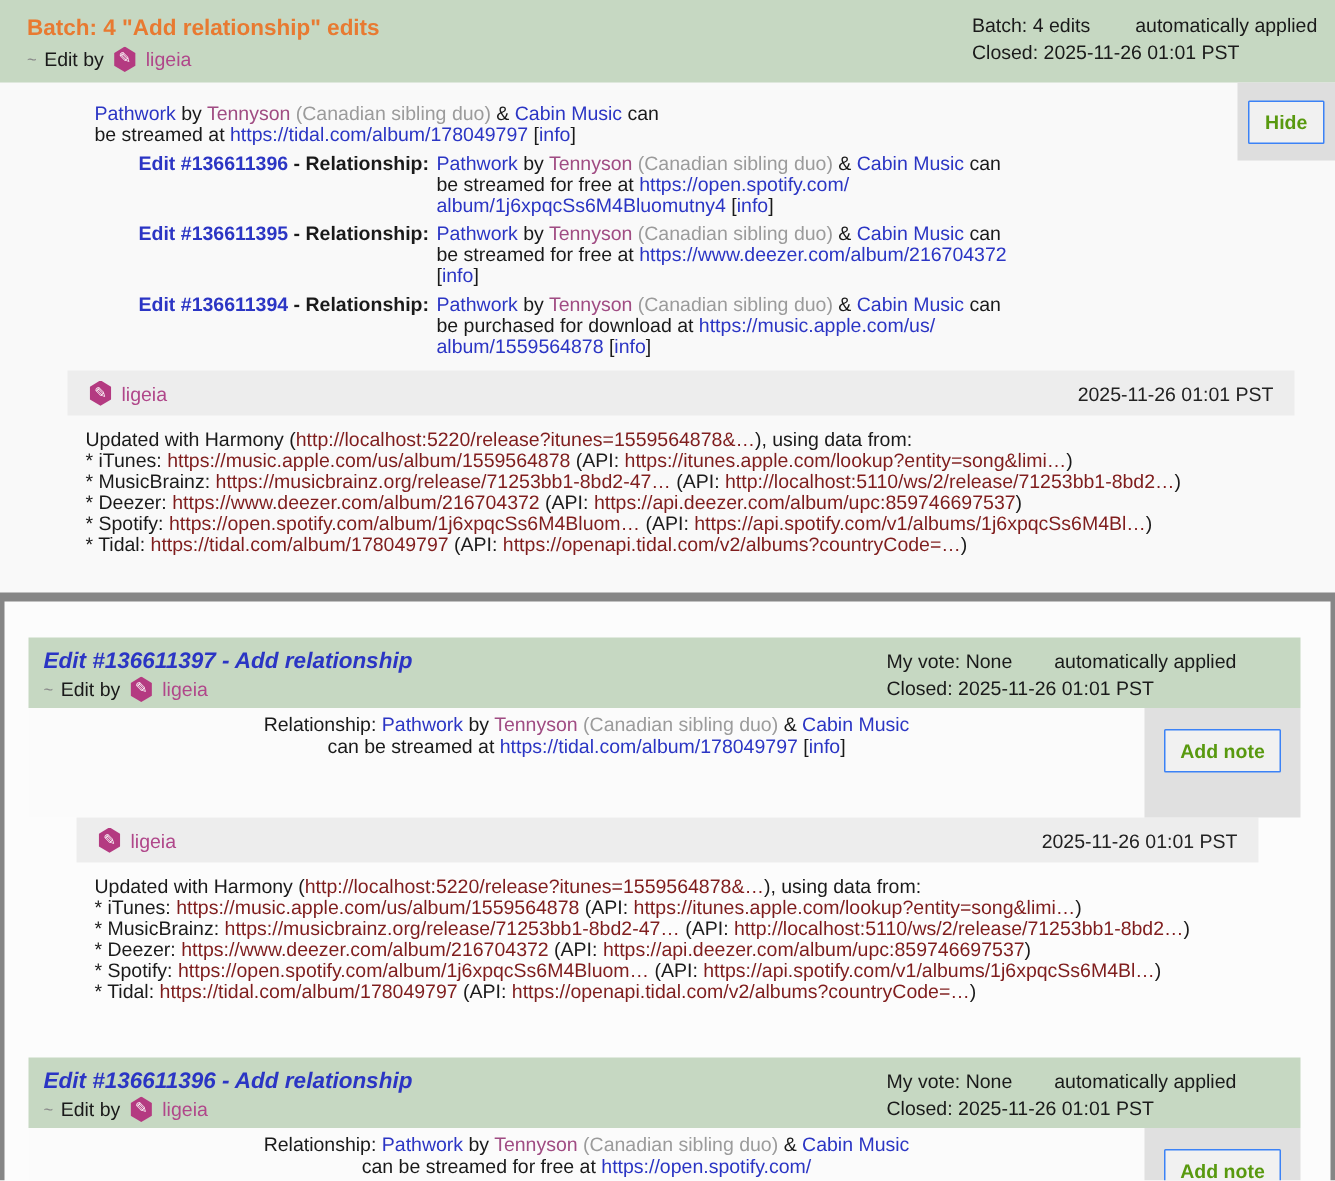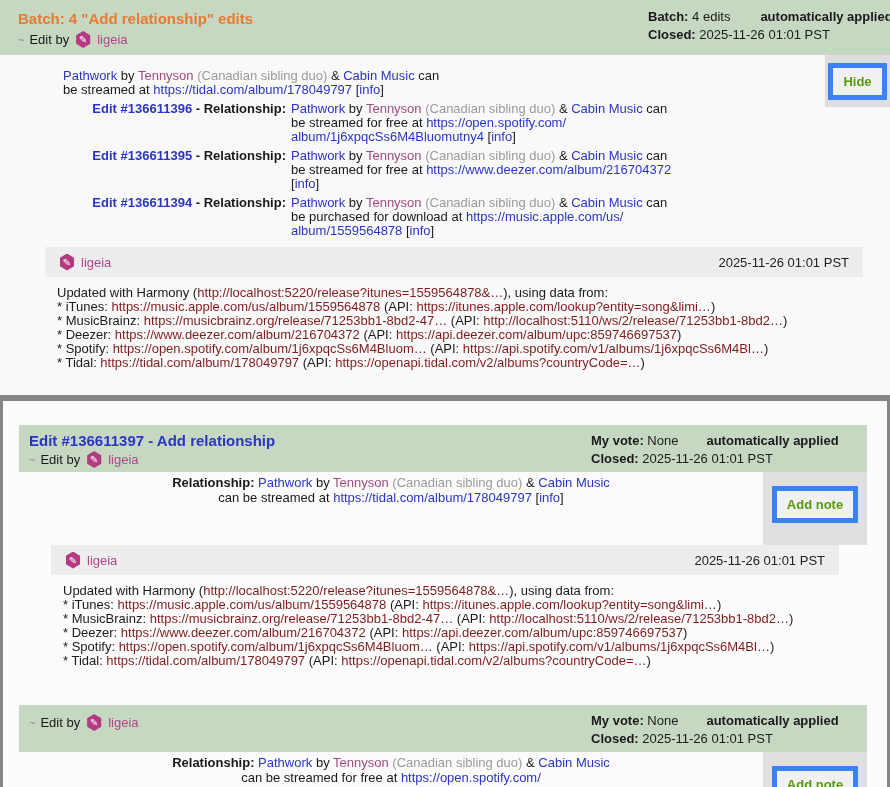--- a/index.html
+++ b/index.html
@@ -6,21 +6,21 @@
   body{
     width:890px;height:787px;overflow:hidden;
     font-family:"Liberation Sans",sans-serif;font-size:13px;color:#1a1a1a;
     background:#ffffff;
   }
   a{text-decoration:none;cursor:pointer;}
   .lnk{color:#2b35c4;}
   .artist{color:#a04c83;}
   .muted{color:#9b9b9b;}
   .editor{color:#b0478a;}
-  b,.b{font-weight:bold;}
+  b,.b{font-weight:normal;}
 
   
   .top-section{height:395px;border-bottom:3px solid #868686;background:#f9f9f9;overflow:hidden;}
   .green-header{background:#c6d8c2;position:relative;}
   .batch-header{height:55px;padding:10px 18px 0;box-sizing:border-box;}
   .batch-title{color:#e87a31;font-size:15px;font-weight:bold;}
   .byline{margin-top:4px;display:flex;align-items:center;line-height:16px;}
   .tilde{color:#8a8a8a;font-size:11px;margin-right:5px;}
   .pencil-hex{
     width:16px;height:17px;margin:0 6px 0 6px;flex:none;
@@ -30,41 +30,41 @@
     font-family:"DejaVu Sans",sans-serif;font-size:10px;
   }
   .hdr-meta{position:absolute;top:8px;left:648px;line-height:18px;white-space:nowrap;}
   .hdr-meta .row1{display:flex;gap:30px;}
   .sec-meta{left:572px;top:7px;}
   .hdr-meta .row1.vote{gap:28px;}
 
   .batch-body{position:relative;height:192px;}
   .hide-box{position:absolute;right:0;top:0;width:65px;height:52px;background:#dedede;
     display:flex;align-items:center;justify-content:center;}
-  .btn{background:#f1f1f1;border:5px solid #3b82f6;border-radius:1px;
+  .btn{background:#f1f1f1;border:1px solid #3b82f6;border-radius:1px;
     color:#58990f;font-weight:bold;font-size:13px;padding:6px 10px;
     font-family:"Liberation Sans",sans-serif;cursor:pointer;}
   .edit-list{padding:14px 0 0 58px;}
   .edit-row{display:flex;line-height:14px;margin-bottom:5px;}
   .edit-row .lbl{width:228px;flex:none;text-align:right;font-weight:bold;}
   .edit-row .lbl a{font-weight:bold;}
   .edit-row .val{width:385px;margin-left:5px;}
 
   .note-bar{height:30px;background:#ededed;display:flex;align-items:center;padding:0 14px;}
   .note-bar .pencil-hex{margin-left:0;}
   .note-ts{margin-left:auto;color:#222;}
   .top-note-bar{margin:0 27px 0 45px;}
   .top-note-text{margin:9px 27px 0 57px;line-height:14px;}
   .note-text a{color:#7f1d1d;text-align:right;}
 
   
   .lower{height:389px;box-sizing:border-box;border:3px solid #868686;border-bottom:0;
     background:#fcfcfc;padding:24px 20px 0 16px;overflow:hidden;}
   .sec-header{height:47px;box-sizing:border-box;padding:7px 14px 0 10px;position:relative;}
-  .sec-title{color:#2b35c4;font-size:15px;font-weight:bold;}
+  .sec-title{color:#2b35c4;font-size:15px;font-weight:bold;font-style:italic;}
   .sec-header .byline{margin-top:2px;}
   .rel-row{display:flex;background:#fbfbfb;min-height:73px;box-sizing:border-box;}
   .rel-main{flex:1;display:flex;justify-content:center;padding-top:3px;}
   .rel-text{max-width:455px;text-align:center;line-height:15px;}
   .rel-side{width:104px;flex:none;background:#e0e0e0;text-align:center;padding-top:14px;box-sizing:border-box;}
   .sec-note-bar{margin:0 28px 0 32px;}
   .sec-note-text{margin:9px 28px 0 44px;line-height:14px;}
   .sec-b{margin-top:37px;}
 </style>
 </head>
@@ -180,20 +180,21 @@
       <div><span>* iTunes: </span><a>https://music.apple.com/us/album/1559564878</a><span> (API: </span><a>https://itunes.apple.com/lookup?entity=song&amp;limi…</a><span>)</span></div>
       <div><span>* MusicBrainz: </span><a>https://musicbrainz.org/release/71253bb1-8bd2-47…</a><span> (API: </span><a>http://localhost:5110/ws/2/release/71253bb1-8bd2…</a><span>)</span></div>
       <div><span>* Deezer: </span><a>https://www.deezer.com/album/216704372</a><span> (API: </span><a>https://api.deezer.com/album/upc:859746697537</a><span>)</span></div>
       <div><span>* Spotify: </span><a>https://open.spotify.com/album/1j6xpqcSs6M4Bluom…</a><span> (API: </span><a>https://api.spotify.com/v1/albums/1j6xpqcSs6M4Bl…</a><span>)</span></div>
       <div><span>* Tidal: </span><a>https://tidal.com/album/178049797</a><span> (API: </span><a>https://openapi.tidal.com/v2/albums?countryCode=…</a><span>)</span></div>
     </div>
   </div>
 
   <div class="sec-b">
     <div class="green-header sec-header">
+      <a class="sec-title">Edit #136611396 - Add relationship</a>
       <div class="byline">
         <span class="tilde">~</span>
         <span>Edit by</span>
         <span class="pencil-hex">
             <span>✎</span>
           </span>
         <a class="editor">ligeia</a>
       </div>
       <div class="hdr-meta sec-meta">
         <div class="row1 vote">

